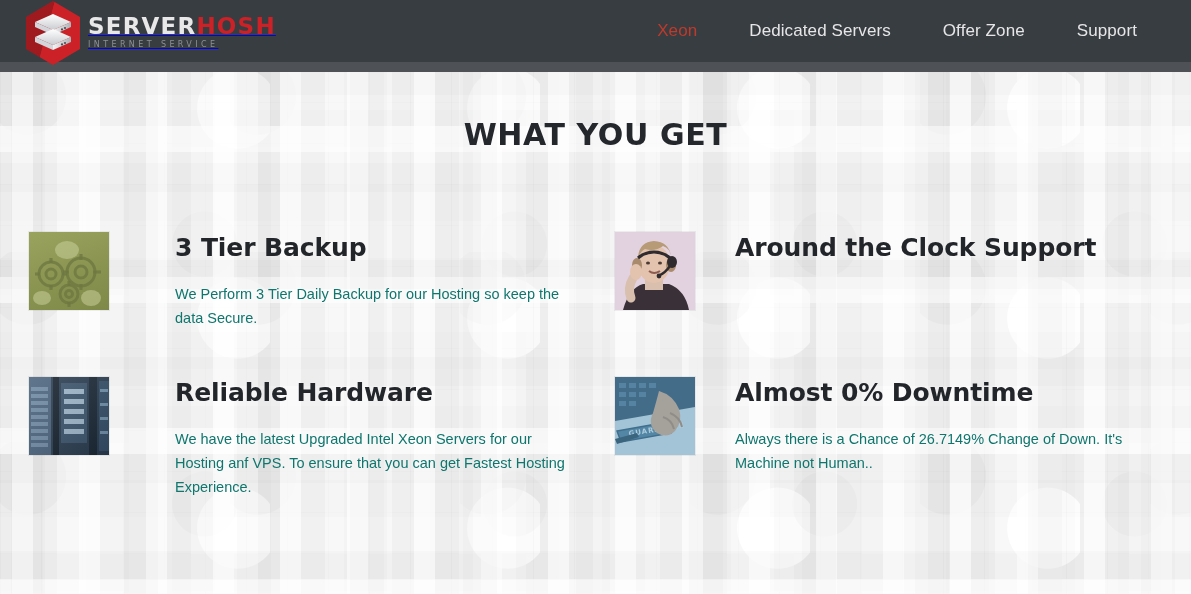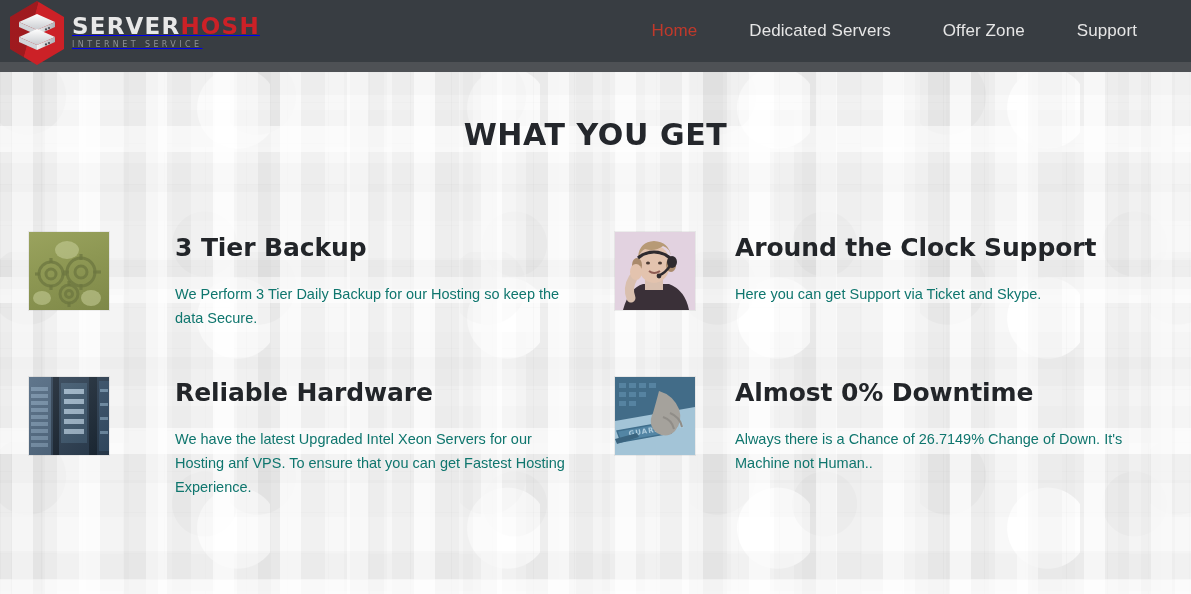--- a/index.html
+++ b/index.html
@@ -66,21 +66,21 @@
     position: absolute;
     left: 0; top: 62px;
     width: 1191px; height: 10px;
     background: #4e5155;
     z-index: 9;
   }
 
   
   .logo {
     position: absolute;
-    left: 6px; top: 0px;
+    left: 22px; top: 0px;
     width: 180px; height: 66px;
     display: flex;
     align-items: center;
     z-index: 12;
   }
   .logo-mark {
     position: relative;
     width: 62px; height: 66px;
     flex: 0 0 62px;
   }
@@ -267,21 +267,21 @@
   </span>
   <span class="logo-text">
     <span class="logo-word">
       <span class="w-server">SERVER</span><span class="w-hosh">HOSH</span>
     </span>
     <span class="logo-tag">INTERNET SERVICE</span>
   </span>
 </a>
 
 <nav class="main-nav">
-  <a class="nav-item active" href="#">Home</a>
+  <a class="nav-item active" href="#">Xeon</a>
   <a class="nav-item" href="#">Dedicated Servers</a>
   <a class="nav-item" href="#">Offer Zone</a>
   <a class="nav-item" href="#">Support</a>
 </nav>
 
 <main class="content">
 
   <h1 class="section-title">WHAT YOU GET</h1>
 
   <div class="features">
@@ -342,21 +342,20 @@
             <ellipse cx="33" cy="31" rx="2" ry="1.6" fill="#4a3a33"></ellipse>
             <ellipse cx="45" cy="31" rx="2" ry="1.6" fill="#4a3a33"></ellipse>
             <path d="M34 39 Q39 43 45 39" fill="none" stroke="#8d5b52" stroke-width="2"></path>
             <path d="M18 46 Q12 56 16 66" fill="none" stroke="#d9bfae" stroke-width="9" stroke-linecap="round"></path>
             <ellipse cx="21" cy="40" rx="6" ry="8" fill="#e3c3ae"></ellipse>
           </svg>
         </div>
       </div>
       <div class="feature-body">
         <h2 class="feature-title">Around the Clock Support</h2>
-        <p class="feature-desc">Here you can get Support via Ticket and Skype.</p>
       </div>
     </section>
 
     <section class="feature col-l b2">
       <div class="feature-thumb">
         <div class="thumb-art art-rack">
           <svg viewBox="0 0 80 78" width="80" height="78">
             <rect x="0" y="0" width="80" height="78" fill="#2b3e52"></rect>
             <rect x="0" y="0" width="22" height="78" fill="#4a637c"></rect>
             <g fill="#6f8aa3">

